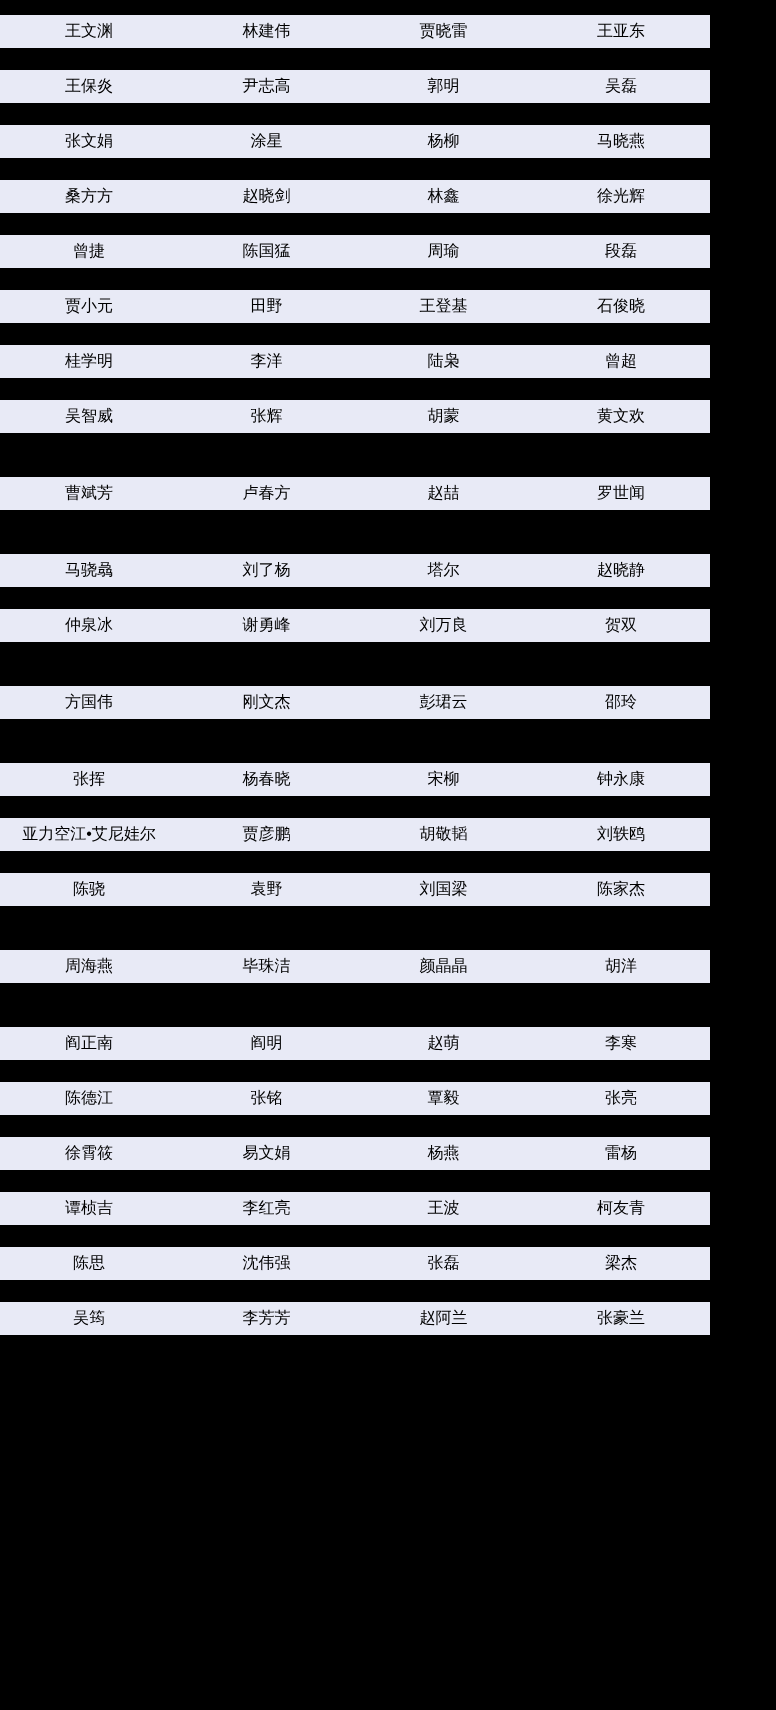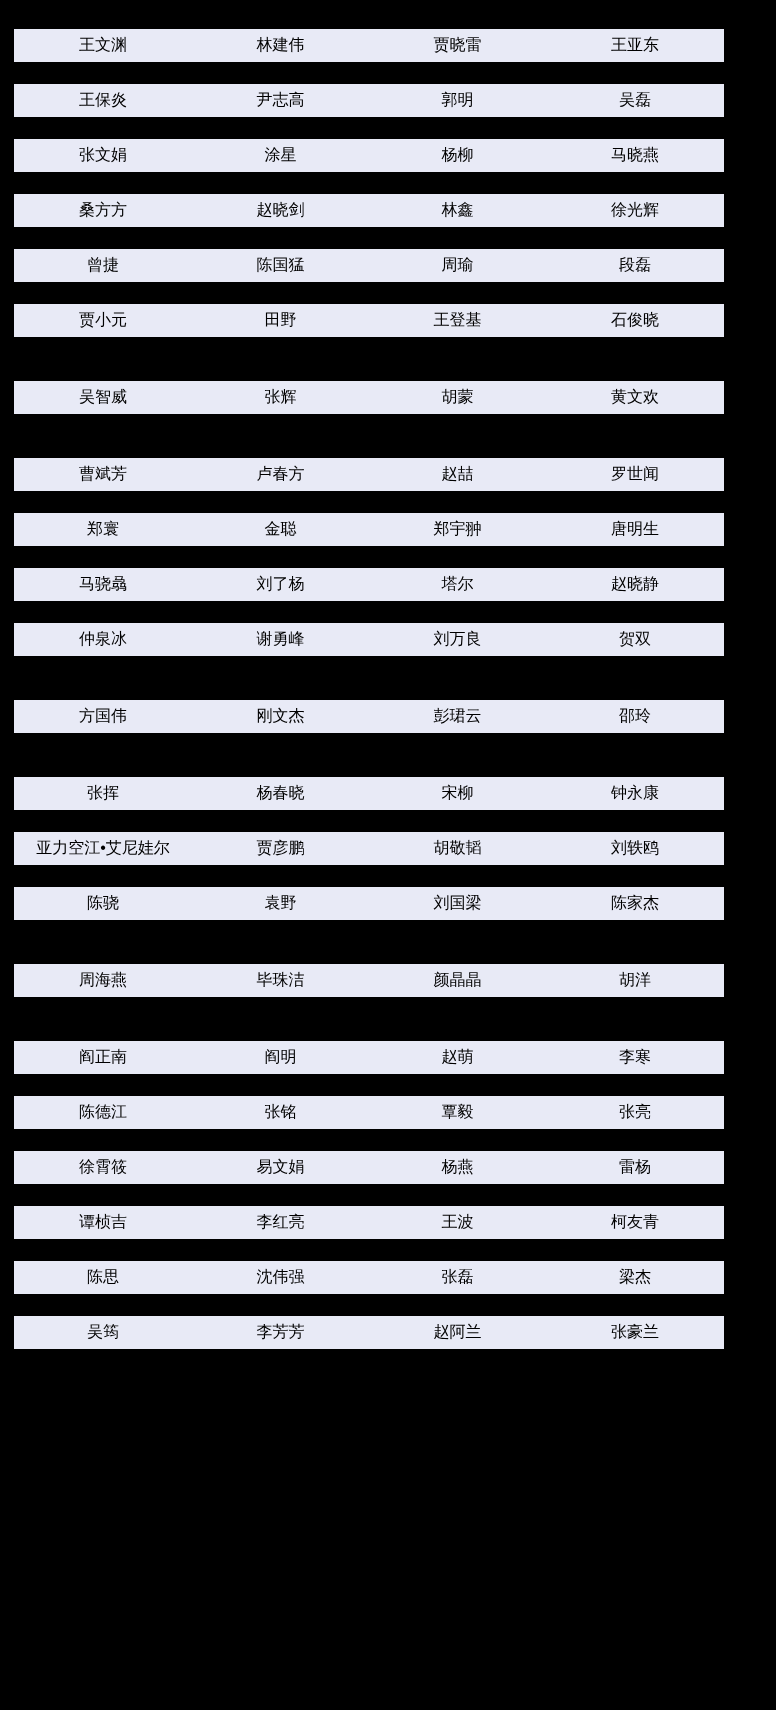--- a/index.html
+++ b/index.html
@@ -12,21 +12,21 @@
     font-family: "Liberation Sans", sans-serif;
   }
   .sheet {
     width: 776px;
     background: #000000;
     position: relative;
   }
   table.name-grid {
     border-collapse: collapse;
     width: 710px;
-    margin: 14px;
+    margin: 0;
     table-layout: fixed;
   }
   table.name-grid tr.spacer-row td {
     background: #000000;
     height: 22px;
     padding: 0;
     border: none;
   }
   table.name-grid tr.name-row td {
     background: #e8eaf6;
@@ -121,20 +121,26 @@
           </tr>
           <tr class="name-row">
             <td>贾小元</td>
             <td>田野</td>
             <td>王登基</td>
             <td>石俊晓</td>
           </tr>
           <tr class="spacer-row">
             <td colspan="4"></td>
           </tr>
+          <tr class="name-row">
+            <td>桂学明</td>
+            <td>李洋</td>
+            <td>陆枭</td>
+            <td>曾超</td>
+          </tr>
           <tr class="spacer-row">
             <td colspan="4"></td>
           </tr>
           <tr class="name-row">
             <td>吴智威</td>
             <td>张辉</td>
             <td>胡蒙</td>
             <td>黄文欢</td>
           </tr>
           <tr class="spacer-row">
@@ -144,26 +150,20 @@
             <td colspan="4"></td>
           </tr>
           <tr class="name-row">
             <td>曹斌芳</td>
             <td>卢春方</td>
             <td>赵喆</td>
             <td>罗世闻</td>
           </tr>
           <tr class="spacer-row">
             <td colspan="4"></td>
-          </tr>
-          <tr class="name-row">
-            <td>郑寰</td>
-            <td>金聪</td>
-            <td>郑宇翀</td>
-            <td>唐明生</td>
           </tr>
           <tr class="spacer-row">
             <td colspan="4"></td>
           </tr>
           <tr class="name-row">
             <td>马骁骉</td>
             <td>刘了杨</td>
             <td>塔尔</td>
             <td>赵晓静</td>
           </tr>

